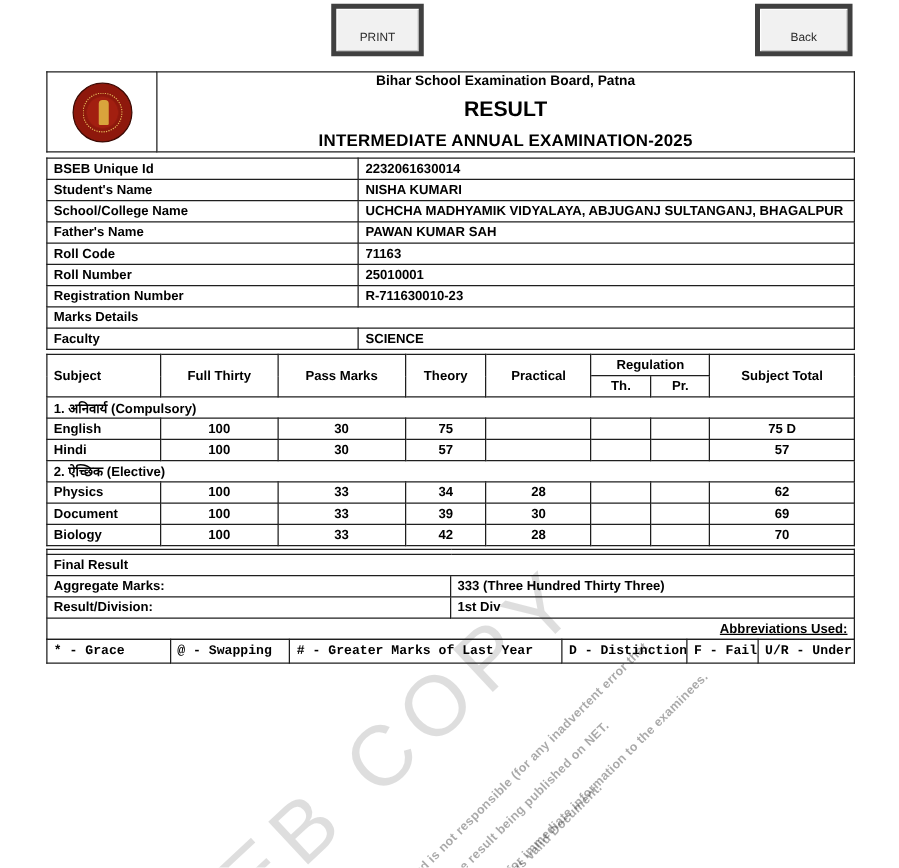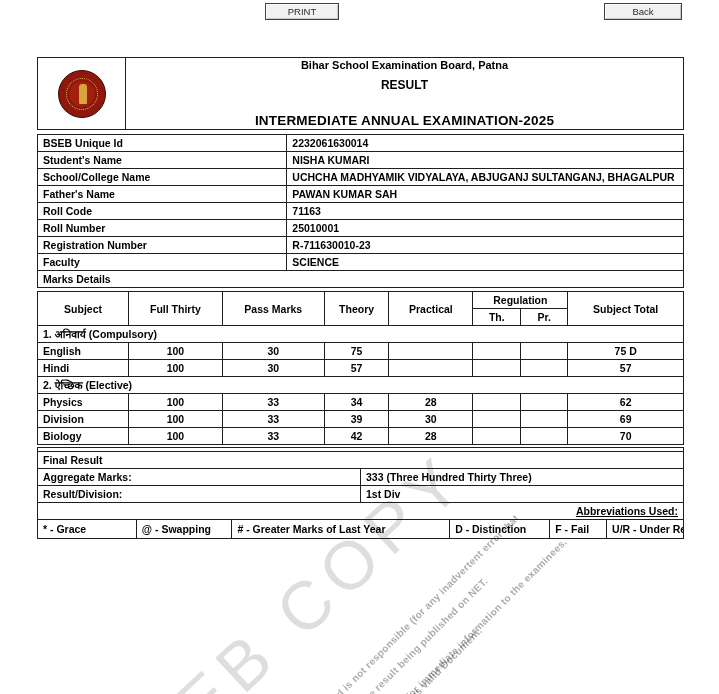--- a/index.html
+++ b/index.html
@@ -9,26 +9,26 @@
     position: relative; overflow: hidden;
     background: #ffffff;
     font-family: "Liberation Sans", sans-serif;
     color: #000;
   }
 
   
   .btn {
     position: absolute; top: 3px; height: 17px;
     background: #f1f1f1;
-    border: 1px solid #404040;
+    border: 4px solid #404040;
     box-shadow: inset 1px 1px 0 #ffffff, inset -1px -1px 0 #c9c9c9;
     font-family: "Liberation Sans", sans-serif;
     font-size: 9.5px; color: #2b2b2b;
     text-align: center; line-height: 14px;
-    padding: 0; cursor: pointer; z-index: 3;
+    padding: 17px; cursor: pointer; z-index: 3;
   }
   #print-btn { left: 265px; width: 74px; }
   #back-btn  { left: 604px; width: 78px; }
 
   
   .wm { position: absolute; white-space: nowrap; z-index: 1; transform-origin: left bottom; }
   .wm-big {
     left: 160px; top: 716px;
     font-size: 68px; letter-spacing: 9px;
     color: rgba(0,0,0,0.13);
@@ -54,21 +54,21 @@
     font-size: 10.5px; font-weight: bold; color: #000;
     padding: 1px 5px; text-align: left;
     overflow: hidden; white-space: nowrap;
   }
 
   
   .header-tbl td { height: 59px; vertical-align: middle; }
   .logo-cell { width: 88px; text-align: center; }
   .title-cell { text-align: center; }
   .t1 { font-size: 11px;  margin-bottom: 7px; }
-  .t2 { font-size: 12px;  margin-bottom: 21px; }
+  .t2 { font-size: 17px;  margin-bottom: 7px; }
   .t3 { font-size: 13.5px; letter-spacing: 0.2px; }
 
   .logo {
     width: 48px; height: 48px; border-radius: 50%;
     margin: 0 auto; position: relative;
     background: radial-gradient(circle at 50% 50%,
       #a21f10 0 38%, #8e180c 39% 78%, #5c0d05 79% 100%);
     border: 1px solid #3c0a04;
   }
   .logo::before {
@@ -82,32 +82,32 @@
   }
 
   
   .details-tbl { margin-top: 4px; }
   .details-tbl td { height: 17px; }
   .w-label { width: 38.6%; }
 
   
   .marks-tbl { margin-top: 3px; }
   .marks-tbl th { text-align: center; height: 17px; }
-  .marks-tbl th.left { text-align: center; }
+  .marks-tbl th.left { text-align: left; }
   .marks-tbl td { height: 17px; }
   .marks-tbl td.num { text-align: center; }
   .section-cell { height: 17px; }
 
   
   .results-tbl { margin-top: 2px; padding-left: 43px; }
   .results-tbl td { height: 17px; }
   .spacer-row td { height: 4px; padding: 0; line-height: 0; }
   .abbr-title { text-align: right; text-decoration: underline; height: 15px; }
   .abbr-tbl { margin-top: -1px; }
-  .abbr-tbl td { height: 19px; }
+  .abbr-tbl td { height: 19px; font-family: Liberation Mono, monospace; }
 </style>
 </head>
 <body>
 
 <button class="btn" id="print-btn">PRINT</button>
 <button class="btn" id="back-btn">Back</button>
 
 <div>
   <div class="wm wm-big">WEB COPY</div>
   <div class="wm wm-line wm-l1">oard is not responsible (for any inadvertent error that</div>
@@ -157,25 +157,25 @@
     </tr>
     <tr>
       <td class="w-label">Roll Number</td>
       <td>25010001</td>
     </tr>
     <tr>
       <td class="w-label">Registration Number</td>
       <td>R-711630010-23</td>
     </tr>
     <tr>
+      <td colspan="2">Marks Details</td>
+    </tr>
+    <tr>
       <td class="w-label">Faculty</td>
       <td>SCIENCE</td>
-    </tr>
-    <tr>
-      <td colspan="2">Marks Details</td>
     </tr>
   </tbody>
     </table>
 
   <table class="marks-tbl">
     <colgroup>
       <col style="width:14.1%">
         <col style="width:14.5%">
         <col style="width:15.8%">
       <col style="width:10.0%">
@@ -228,21 +228,21 @@
       <td>Physics</td>
       <td class="num">100</td>
       <td class="num">33</td>
       <td class="num">34</td>
       <td class="num">28</td>
       <td class="num"></td>
       <td class="num"></td>
       <td class="num">62</td>
     </tr>
     <tr>
-      <td>Division</td>
+      <td>Document</td>
       <td class="num">100</td>
       <td class="num">33</td>
       <td class="num">39</td>
       <td class="num">30</td>
       <td class="num"></td>
       <td class="num"></td>
       <td class="num">69</td>
     </tr>
     <tr>
       <td>Biology</td>

